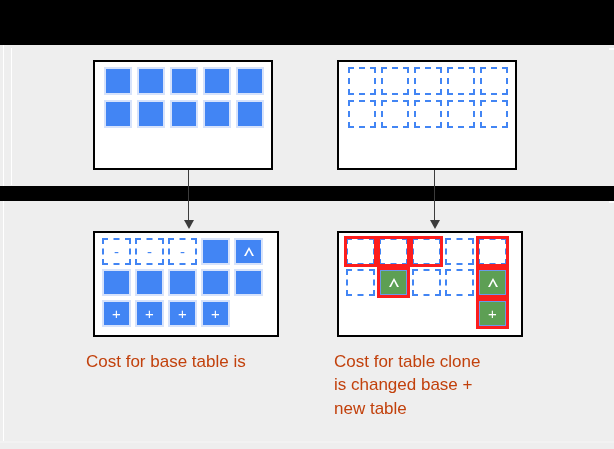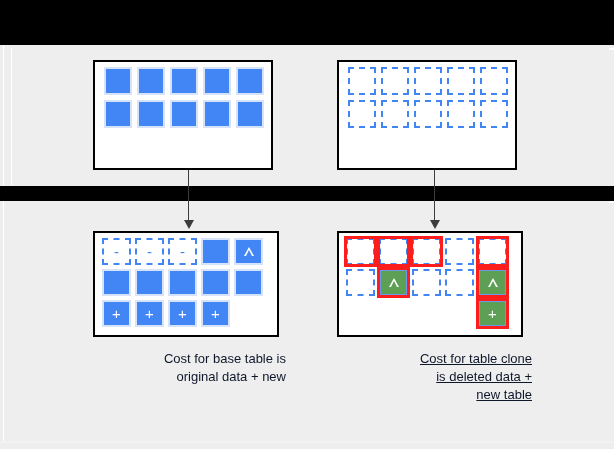--- a/index.html
+++ b/index.html
@@ -153,28 +153,28 @@
     border-top: 9px solid #3c3c3c;
   }
   #arrow-base  { left: 188px; top: 170px; }
   #arrow-clone { left: 434px; top: 170px; }
   .arrow .shaft { height: 52px; }
   .arrow .head  { top: 50px; }
 
   
   .caption {
     position: absolute;
-    text-align: right;
-    color: #0f172a;
-    font-size: 13px;
+    text-align: left;
+    color: #c2410c;
+    font-size: 17px;
     line-height: 1.38;
     font-family: "Liberation Sans", sans-serif;
   }
   #caption-base  { left: 86px;  top: 350px; width: 200px; }
-  #caption-clone { left: 334px; top: 350px; width: 198px; text-decoration: underline; }
+  #caption-clone { left: 334px; top: 350px; width: 198px; }
   .caption .line { display: block; white-space: nowrap; }
 </style>
 </head>
 <body>
 
 <div id="page">
 
   <div class="band" id="band-top"></div>
   <div class="band" id="band-mid"></div>
 
@@ -277,21 +277,20 @@
       <div class="cell empty"></div>
       <div class="cell empty"></div>
       <div class="cell empty"></div>
       <div class="cell green ring">
         <span class="glyph plus">+</span>
       </div>
     </div>
 
   <div class="caption" id="caption-base">
     <span class="line">Cost for base table is</span>
-    <span class="line">original data + new</span>
   </div>
   <div class="caption" id="caption-clone">
     <span class="line">Cost for table clone</span>
-    <span class="line">is deleted data +</span>
+    <span class="line">is changed base +</span>
     <span class="line">new table</span>
   </div>
 
 </div>
 
 </body></html>

